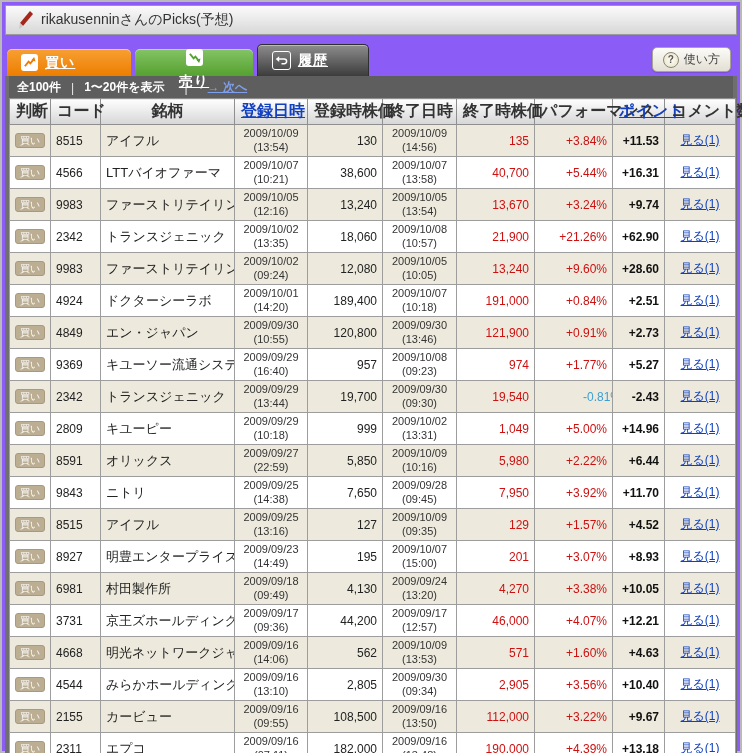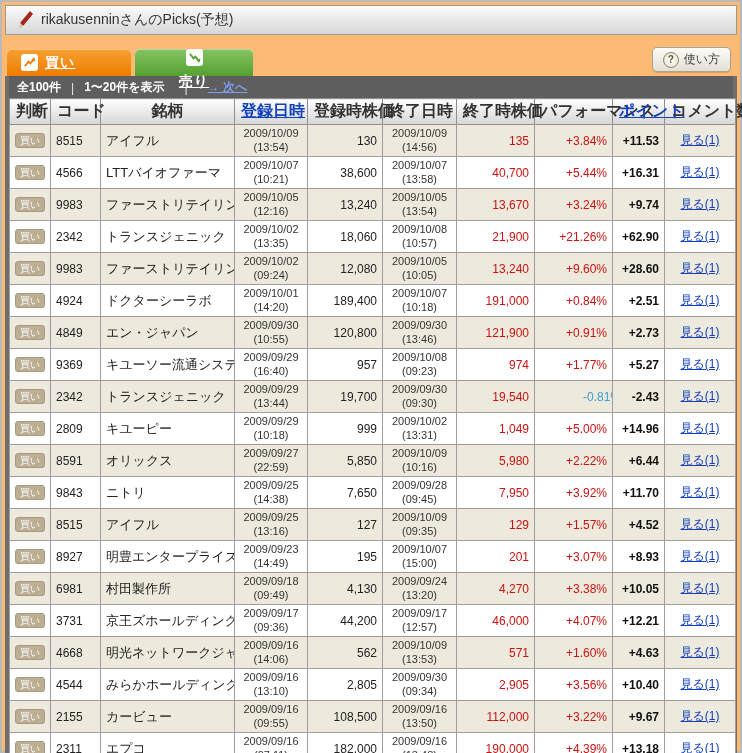--- a/index.html
+++ b/index.html
@@ -1,17 +1,17 @@
 <!DOCTYPE html>
 <html><head>
 <meta charset="utf-8">
 <style>
   html,body{margin:0;padding:0;background:#fff;}
   body{width:742px;height:753px;font-family:"Liberation Sans","DejaVu Sans",sans-serif;}
-  .page{box-sizing:border-box;width:742px;height:753px;border:2px solid #b9b9b9;background:#fdba74;padding:2px;position:relative;}
+  .page{box-sizing:border-box;width:742px;height:753px;border:2px solid #b9b9b9;background:#8b5cf6;padding:2px;position:relative;}
 
   
   .titlebar{height:28px;margin:1px 1px 0 1px;background:linear-gradient(#fbfbfb,#d7d7d7);border:1px solid #9a9a9a;display:flex;align-items:center;padding:0 8px;gap:7px;font-size:14px;color:#333;}
   .pen{display:inline-flex;width:20px;height:20px;}
 
   
   .tabbar{margin:9px 1px 0 3px;display:flex;align-items:flex-end;position:relative;z-index:2;height:32px;padding-right:6px;}
   .tab{display:flex;align-items:center;gap:7px;border-radius:5px 5px 0 0;padding:0 14px;height:27px;margin-right:4px;cursor:pointer;box-shadow:inset 0 1px 0 rgba(255,255,255,.4);}
   .tab .tablabel{color:#fff;font-size:14px;font-weight:bold;text-decoration:underline;letter-spacing:1px;}
   .tab-buy{background:linear-gradient(#f7a033,#ed7d00);width:96px;}
@@ -73,20 +73,29 @@
       <span class="tablabel">買い</span>
     </div>
     <div class="tab tab-sell">
       <span class="tabicon">
         <svg width="13" height="13" viewBox="0 0 14 14">
           <polyline points="2,3 6,8 8,6 12,11" fill="none" stroke="#55a130" stroke-width="2"></polyline>
           <polygon points="12,13 13.5,8 9,9.5" fill="#55a130"></polygon>
         </svg>
       </span>
       <span class="tablabel">売り</span>
+    </div>
+    <div class="tab tab-history">
+      <span class="tabicon outline">
+        <svg width="13" height="13" viewBox="0 0 14 14">
+          <path d="M4 5.5 h6 a2.5 2.5 0 0 1 0 5 h-3" fill="none" stroke="#ffffff" stroke-width="1.6"></path>
+          <polygon points="4.5,2.5 4.5,8.5 0.8,5.5" fill="#ffffff"></polygon>
+        </svg>
+      </span>
+      <span class="tablabel">履歴</span>
     </div>
     <div class="help-btn">
       <span class="qicon">?</span>
       <span>使い方</span>
     </div>
   </div>
 
   <div class="panel">
     <div class="subheader">
       <span>全100件</span>

